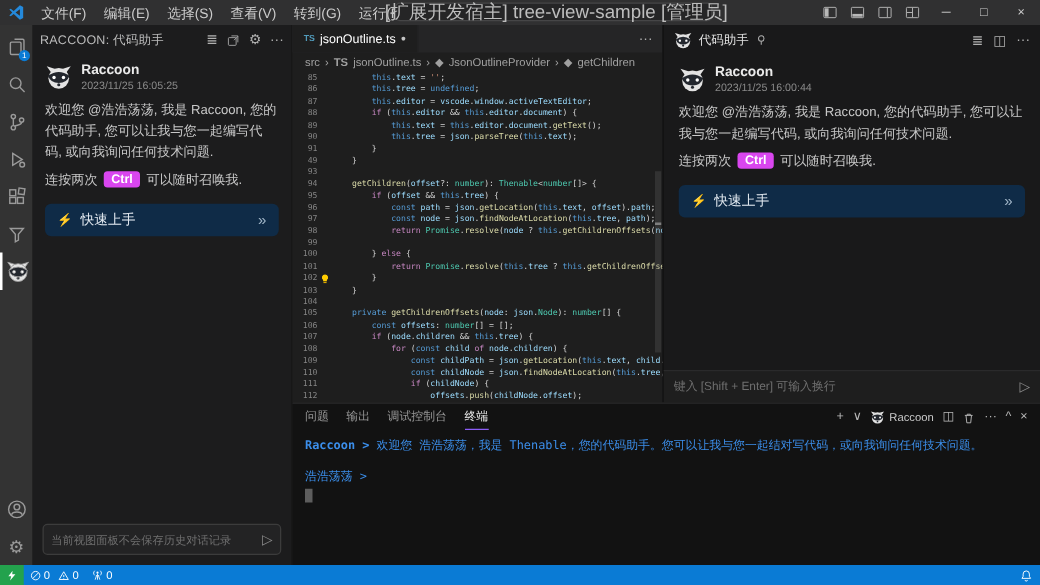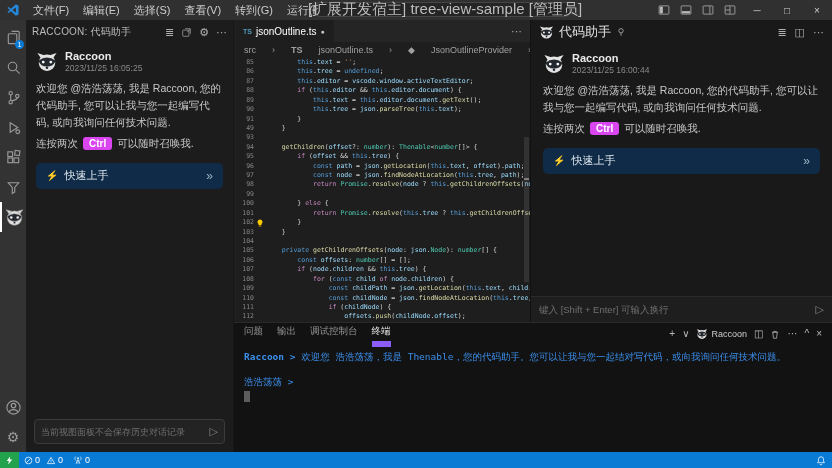--- a/index.html
+++ b/index.html
@@ -68,52 +68,52 @@
   .top-row { height:302px; display:flex; flex:0 0 302px; }
 
   
   .editor-col { width:296px; display:flex; flex-direction:column; background:#1e1e1e; }
   .tabbar { height:22px; background:#252526; display:flex; align-items:stretch; flex:0 0 22px; }
   .tab { background:#1e1e1e; display:flex; align-items:center; gap:4px; padding:0 9px; border-right:1px solid #252526; }
   .ts-ico { color:#519aba; font-size:7px; font-weight:bold; }
   .tab-label { font-size:10px; color:#ffffff; }
   .mod-dot { color:#c4c4c4; font-size:7px; }
   .tab-acts { margin-left:auto; display:flex; align-items:center; padding-right:8px; color:#b0b0b0; font-size:11px; }
-  .breadcrumbs { height:16px; display:flex; align-items:center; gap:16px; padding:0 10px; flex:0 0 16px; }
+  .breadcrumbs { height:16px; display:flex; align-items:center; gap:4px; padding:0 10px; flex:0 0 16px; }
   .breadcrumbs span { font-size:9px; color:#a0a0a0; white-space:nowrap; }
   .bc-sep { color:#6a6a6a; }
   .bc-class-ico { color:#ee9d28; font-size:7px; }
   .bc-method-ico { color:#b180d7; font-size:7px; }
   .code-area { flex:1; position:relative; overflow:hidden; }
   .cl { display:flex; height:9.43px; line-height:9.43px; font-family:"DejaVu Sans Mono",monospace; font-size:6.5px; white-space:pre; }
   .gut { width:20px; text-align:right; color:#858585; flex:0 0 20px; }
   .bulbslot { width:12px; flex:0 0 12px; display:flex; align-items:center; justify-content:center; }
   .lc { flex:1; overflow:hidden; color:#d4d4d4; }
   .tk-kw{color:#c586c0;} .tk-kb{color:#569cd6;} .tk-vr{color:#9cdcfe;} .tk-fn{color:#dcdcaa;}
   .tk-ty{color:#4ec9b0;} .tk-st{color:#ce9178;} .tk-wh{color:#d4d4d4;}
   .scroll-track { position:absolute; right:0; top:0; width:7px; height:100%; }
   .scroll-thumb { position:absolute; right:1px; top:30%; width:5px; height:55%; background:rgba(121,121,121,.22); }
   .ruler-mark { position:absolute; right:1px; top:120px; width:5px; height:2px; background:#7e7e7e; }
 
   
   .right-panel { width:302px; background:#19191a; display:flex; flex-direction:column; border-left:1px solid #111; }
   .rp-header { height:24px; display:flex; align-items:center; gap:5px; padding:0 8px; flex:0 0 24px; }
-  .rp-title { font-size:13px; color:#e0e0e0;text-align:right; }
+  .rp-title { font-size:10px; color:#e0e0e0;text-align:right; }
   .rp-acts { margin-left:auto; display:flex; gap:8px; align-items:center; }
   .rp-acts span { font-size:11px; color:#b0b0b0; }
   .rp-content { flex:1; padding:8px 12px; overflow:hidden; }
   .rp-input { height:26px; border-top:1px solid #2a2a2b; background:#1e1e1e; display:flex; align-items:center; padding:2px 8px; gap:6px; flex:0 0 26px; }
   .rp-input input { flex:1; background:transparent; border:none; outline:none; color:#cccccc; font-size:9.5px; font-family:"Liberation Sans",sans-serif; }
 
   
   .bottom-panel { height:130px; background:#121212; border-top:1px solid #2a2a2b; display:flex; flex-direction:column; flex:0 0 130px; }
   .bp-header { height:22px; display:flex; align-items:center; padding:0 10px; flex:0 0 22px;justify-content:space-between; }
   .bp-tabs { display:flex; gap:14px; }
   .bp-tabs span { font-size:9.5px; color:#969696; padding:3px 0; }
-  .bp-tabs span.active { color:#e7e7e7; border-bottom:6px solid #8b5cf6; }
+  .bp-tabs span.active { color:#e7e7e7; border-bottom:1px solid #8b5cf6; }
   .bp-acts { margin-left:auto; display:flex; align-items:center; gap:7px; color:#b8b8b8; }
   .bp-acts .g { font-size:10px; line-height:1; }
   .profile { display:flex; align-items:center; gap:3px; }
   .profile .pname { font-size:9px; color:#cccccc; }
   .terminal { flex:1; padding:5px 10px; font-family:"DejaVu Sans Mono",monospace; font-size:9.5px; color:#3b8eea; line-height:1.55; }
   .t-prefix { font-weight:bold; }
   .t-prompt { margin-top:10px; }
   .t-cursor { display:block; width:6px; height:11px; background:#9b9b9b; opacity:.55; margin-top:2px; }
 
   

